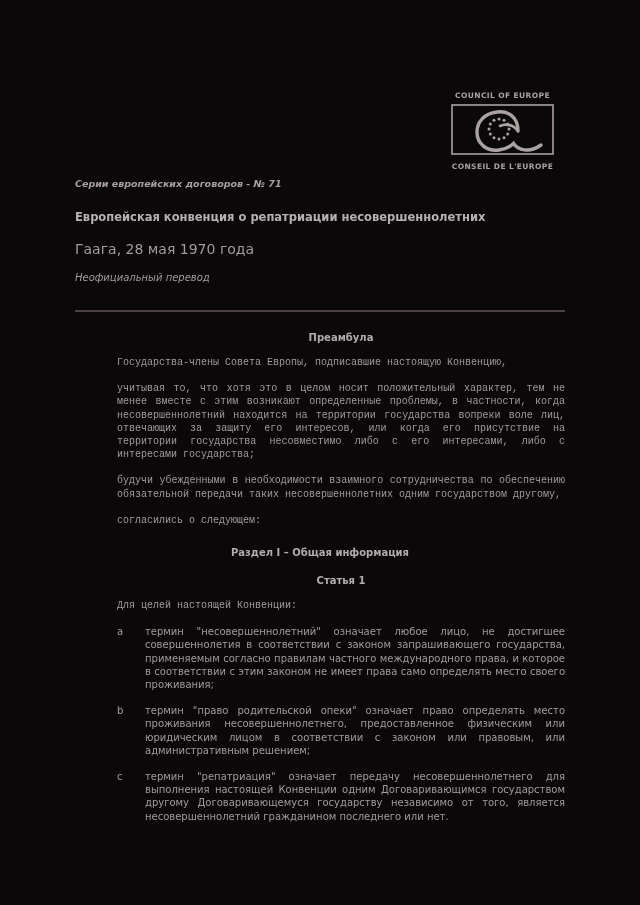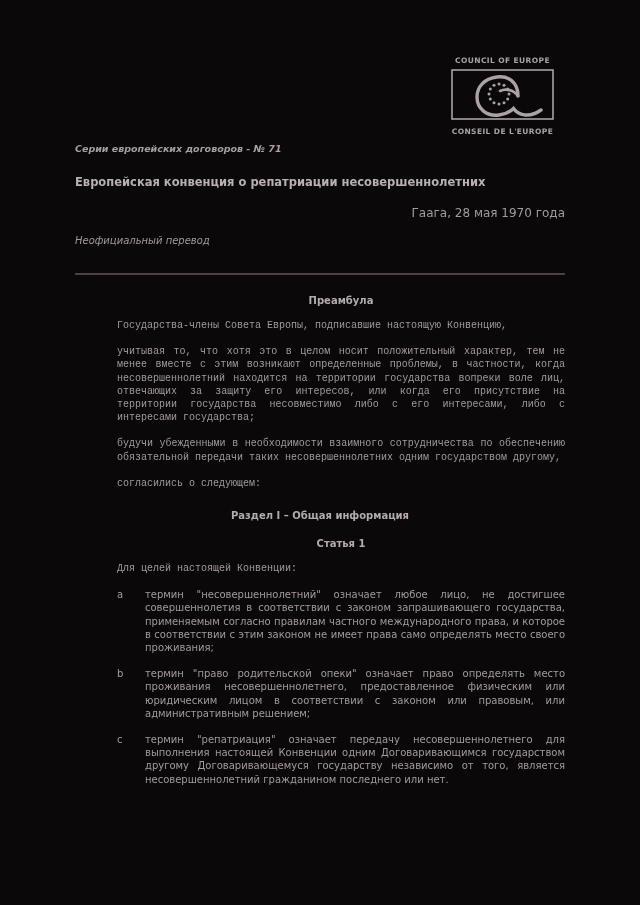--- a/index.html
+++ b/index.html
@@ -4,35 +4,35 @@
 <style>
   * { margin:0; padding:0; box-sizing:border-box; }
   html, body { background:#0a0808; }
   body {
     width:640px; height:905px;
     font-family:"DejaVu Sans", sans-serif;
     color:#a49b9b;
     position:relative;
     overflow:hidden;
   }
-  .page { padding:56px 75px 0 75px; }
+  .page { padding:56px 75px 0 75px;margin-top:35px; }
 
   
   .header-right { text-align:right; }
   .logo-block { display:inline-block; width:103px; margin-right:11px; text-align:center; color:#aba2a2; }
   .logo-caption { font-size:7.5px; font-weight:bold; letter-spacing:0.4px; white-space:nowrap; }
   .logo-box { width:103px; height:51px; margin:4px 0 3px 0; }
   .series-line {
     font-size:9.5px; font-weight:bold; font-style:italic;
     color:#a89f9f; margin-top:5px; text-align:left;
   }
 
   
   .doc-title { font-size:11.5px; font-weight:bold; color:#b9b1b1; margin-top:21px; }
-  .doc-subtitle { font-size:12px; margin-top:17px;text-align:right; }
+  .doc-subtitle { font-size:14px; margin-top:17px; }
   .doc-note { font-size:10px; font-style:italic; margin-top:15px; }
 
   .rule { border:none; border-top:2px solid #4c4246; margin-top:27px; }
 
   
   .indent { margin-left:42px; }
   .para { font-size:10px; line-height:13.2px; text-align:justify; margin-top:13px;font-family:Liberation Mono, monospace; }
   .para-first { margin-top:20px; }
   .bold-head { font-size:10px; font-weight:bold; color:#b4abab;text-align:center; }
   .section-head { margin-top:20px; }

